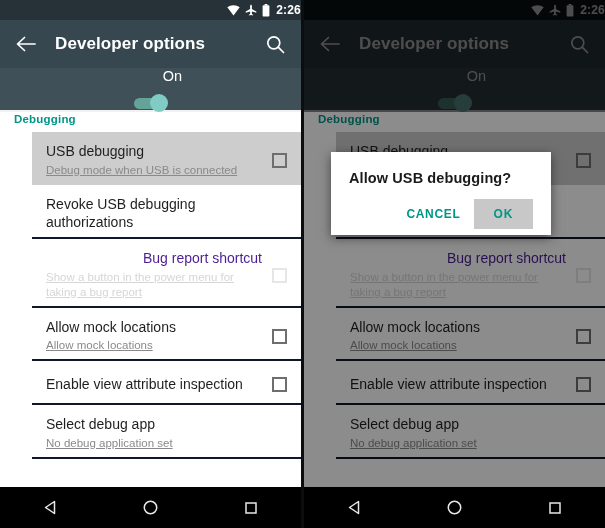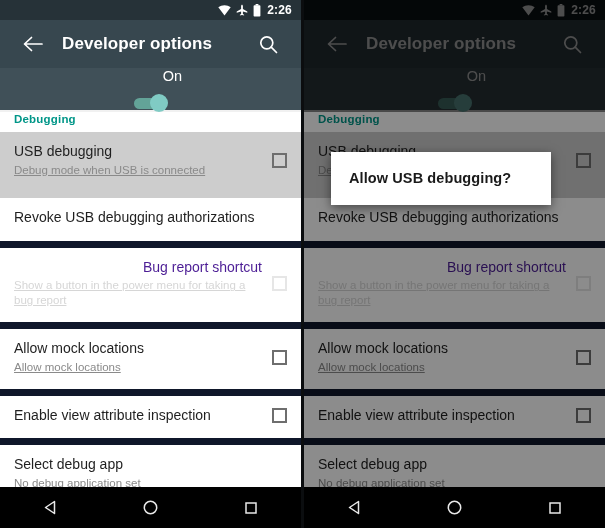--- a/index.html
+++ b/index.html
@@ -17,35 +17,35 @@
     background:#fff;
     overflow:hidden;
     flex:0 0 auto;
   }
   .divider-gap { width:3px; height:528px; background:#0b0d0f; flex:0 0 auto; }
 
   
   .statusbar {
     height:20px; background:#263238;
     display:flex; align-items:center; justify-content:flex-end;
-    padding-right:9px; gap:5px;
+    gap:5px;
     position:relative; z-index:5;
   }
   .statusbar.dark-b { background:#10171b; }
   .sb-icon { display:flex; align-items:center; }
   .sb-time {
     color:#fff; font-size:12px; font-weight:bold;
     letter-spacing:.2px; line-height:1; margin-left:1px;
   }
 
   
   .toolbar {
     height:48px; background:#37474f;
     display:flex; align-items:center;
-    padding:0 20px; gap:0;
+    padding:0 13px; gap:0;
   }
   .tb-back { width:26px; height:26px; display:flex; align-items:center; justify-content:center; }
   .tb-title {
     color:#ffffff; font-size:17px; font-weight:bold;
     margin-left:16px; flex:1; letter-spacing:.1px;
   }
   .tb-search { width:26px; height:26px; display:flex; align-items:center; justify-content:center; }
 
   
   .switch-row {
@@ -67,24 +67,25 @@
 
   
   .list { background:#fff; }
   .section-header {
     color:#009688; font-size:11.5px; font-weight:bold;
     padding:1px 14px 7px 14px; letter-spacing:.2px;
   }
   .row {
     position:relative;
     display:flex; align-items:center;
-    padding:11px 14px 14px 14px;
+    padding:11px 14px 6px 14px;
     min-height:44px;
-    border-bottom:7px solid #0f172a;
+    border-bottom:2px solid #0f172a;
     background:#fff;
+    margin-left:32px;
   }
   .row.highlight { background:#cdcdcd; border-bottom-color:#cdcdcd; }
   .row-text { flex:1; min-width:0; padding-right:10px; }
   .row-title { font-size:14px; color:#1f1f1f; line-height:1.25; }
   .row-sub { font-size:11.5px; color:#8a8a8a; line-height:1.3; margin-top:2px;text-decoration:underline; }
   .row.disabled .row-title { color:#4c1d95;text-align:right; }
   .row.disabled .row-sub { color:#d6d6d6; }
   .cbox {
     width:15px; height:15px; flex:0 0 auto;
     border:2px solid #6e6e6e; background:transparent;
@@ -345,20 +346,24 @@
           <div class="row-title">Select debug app</div>
           <div class="row-sub">No debug application set</div>
         </div>
       </div>
     </div>
 
     <div class="scrim"></div>
 
     <div class="dialog">
       <div class="dlg-title">Allow USB debugging?</div>
+      <div class="dlg-actions">
+        <button class="dlg-btn">CANCEL</button>
+        <button class="dlg-btn pressed">OK</button>
+      </div>
     </div>
 
     <div class="navbar">
       <span class="nav-btn">
         <svg width="17" height="17" viewBox="0 0 17 17">
             <path d="M12.5 2.5 L3.5 8.5 L12.5 14.5 Z" fill="none" stroke="#e8e8e8" stroke-width="1.5" stroke-linejoin="round"></path>
           </svg>
       </span>
       <span class="nav-btn">
         <svg width="17" height="17" viewBox="0 0 17 17">

